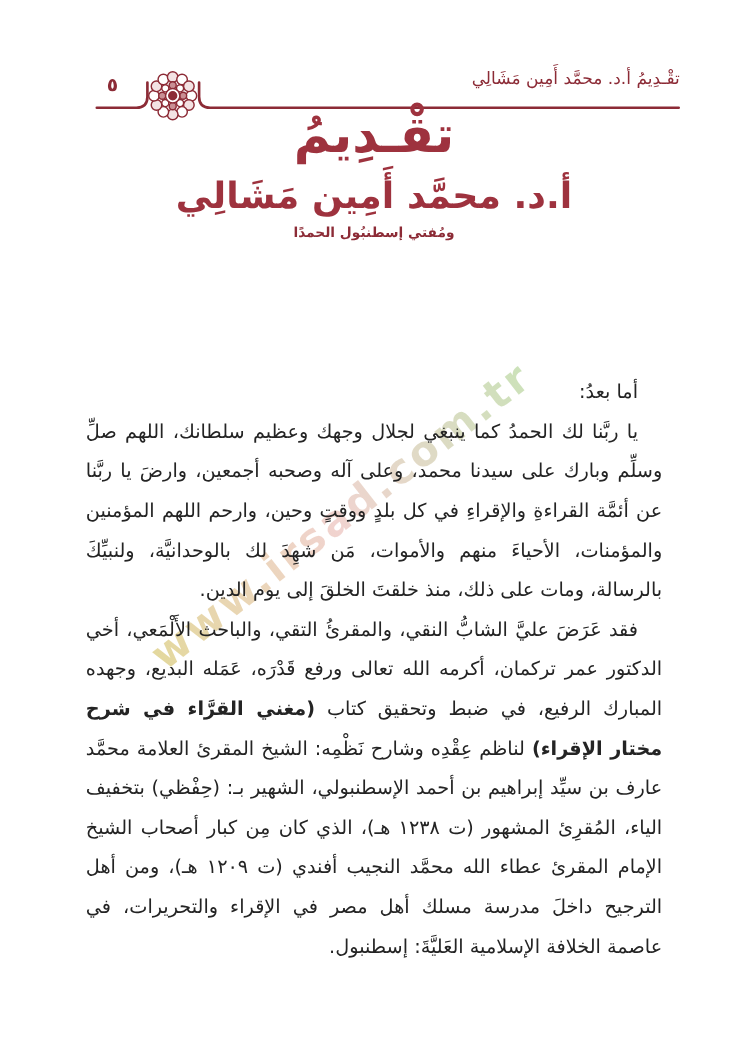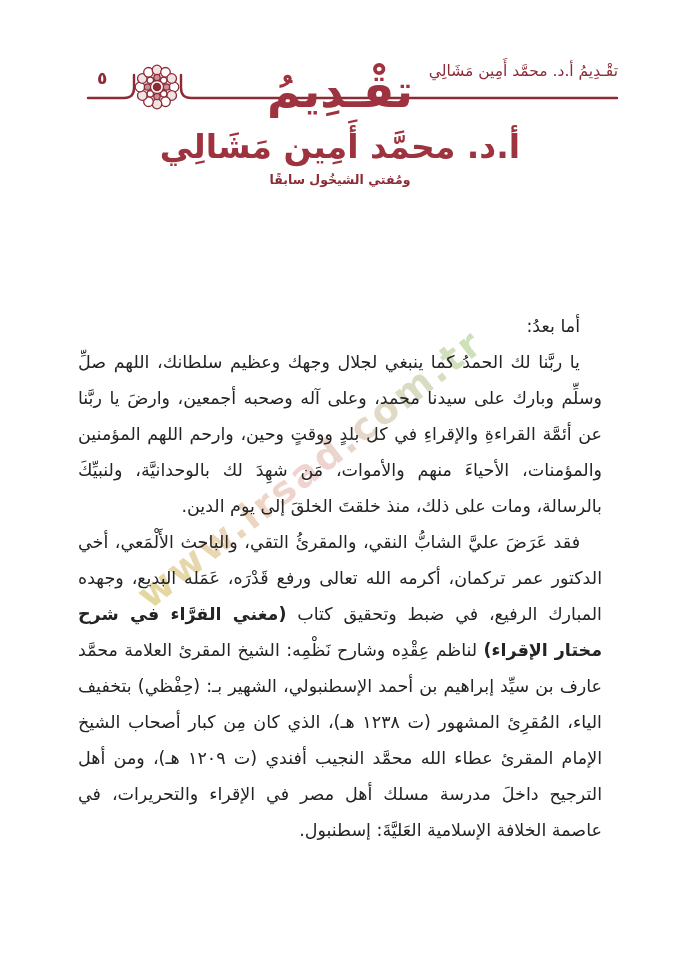--- a/index.html
+++ b/index.html
@@ -40,21 +40,21 @@
     -webkit-background-clip:text;
     background-clip:text;
     color:transparent;
     opacity:.8;
     z-index:0;
   }
   
   .content{position:relative;z-index:1;direction:rtl;}
   .title-block{text-align:center;color:#9e323e;}
   .main-title{
-    margin:65px 0 0;
+    margin:96px 0 0;
     font-size:46px;line-height:1.15;font-weight:bold;
   }
   .author-name{
     margin:8px 0 0;
     font-size:33px;line-height:1.3;font-weight:bold;
   }
   .author-role{
     margin:0;color:#8c2b36;
     font-size:12.5px;line-height:21px;font-weight:bold;
   }
@@ -112,21 +112,21 @@
 
   <div class="page-number">٥</div>
 
   <div class="watermark">www.irsad.com.tr</div>
 
   <div class="content">
 
     <div class="title-block">
       <h1 class="main-title">تقْـدِيمُ</h1>
       <h2 class="author-name">أ.د. محمَّد أَمِين مَشَالِي</h2>
-      <p class="author-role">ومُفتي الشيخُول سابقًا</p>
+      <p class="author-role">ومُفتي إسطنبُول الحمدًا</p>
     </div>
 
     <div class="body">
       <p>أما بعدُ:</p>
       <p>يا ربَّنا لك الحمدُ كما ينبغي لجلال وجهك وعظيم سلطانك، اللهم صلِّ وسلِّم وبارك على سيدنا محمد، وعلى آله وصحبه أجمعين، وارضَ يا ربَّنا عن أئمَّة القراءةِ والإقراءِ في كل بلدٍ ووقتٍ وحين، وارحم اللهم المؤمنين والمؤمنات، الأحياءَ منهم والأموات، مَن شهِدَ لك بالوحدانيَّة، ولنبيِّكَ بالرسالة، ومات على ذلك، منذ خلقتَ الخلقَ إلى يوم الدين.</p>
       <p><span>فقد عَرَضَ عليَّ الشابُّ النقي، والمقرئُ التقي، والباحث الأَلْمَعي، أخي الدكتور عمر تركمان، أكرمه الله تعالى ورفع قَدْرَه، عَمَله البديع، وجهده المبارك الرفيع، في ضبط وتحقيق كتاب </span><strong>(مغني القرَّاء في شرح مختار الإقراء)</strong><span> لناظم عِقْدِه وشارح نَظْمِه: الشيخ المقرئ العلامة محمَّد عارف بن سيِّد إبراهيم بن أحمد الإسطنبولي، الشهير بـ: (حِفْظي) بتخفيف الياء، المُقرِئ المشهور (ت ١٢٣٨ هـ)، الذي كان مِن كبار أصحاب الشيخ الإمام المقرئ عطاء الله محمَّد النجيب أفندي (ت ١٢٠٩ هـ)، ومن أهل الترجيح داخلَ مدرسة مسلك أهل مصر في الإقراء والتحريرات، في عاصمة الخلافة الإسلامية العَليَّةَ: إسطنبول.</span></p>
     </div>
 
   </div>
 </div>

